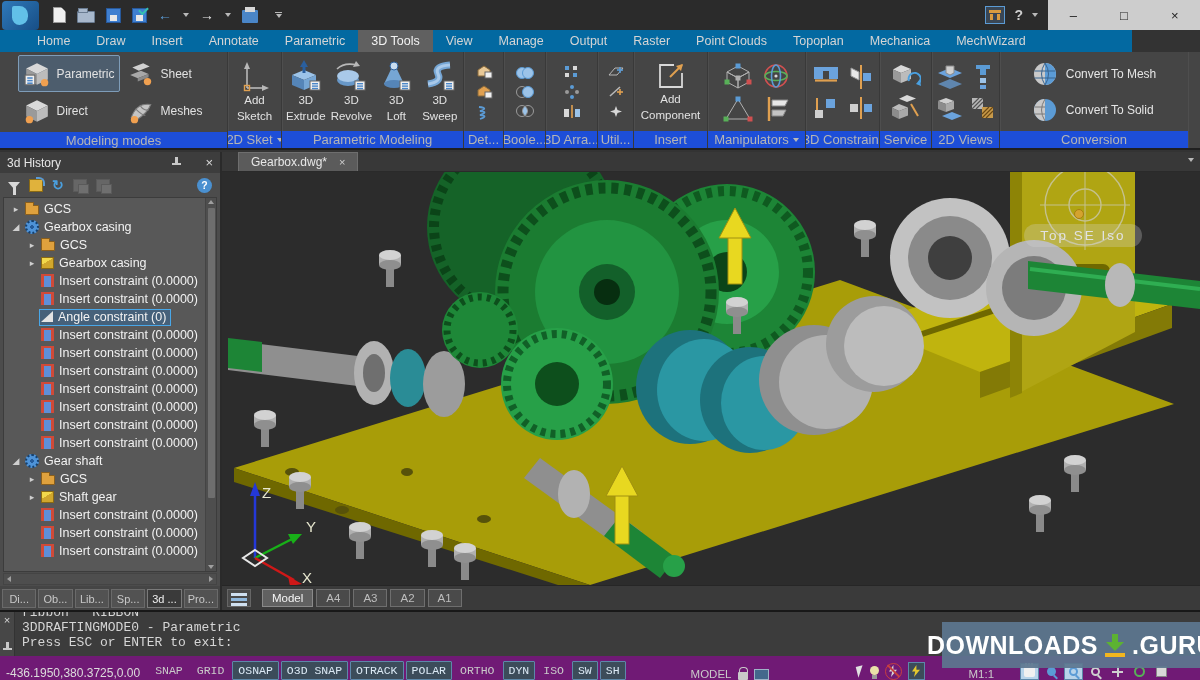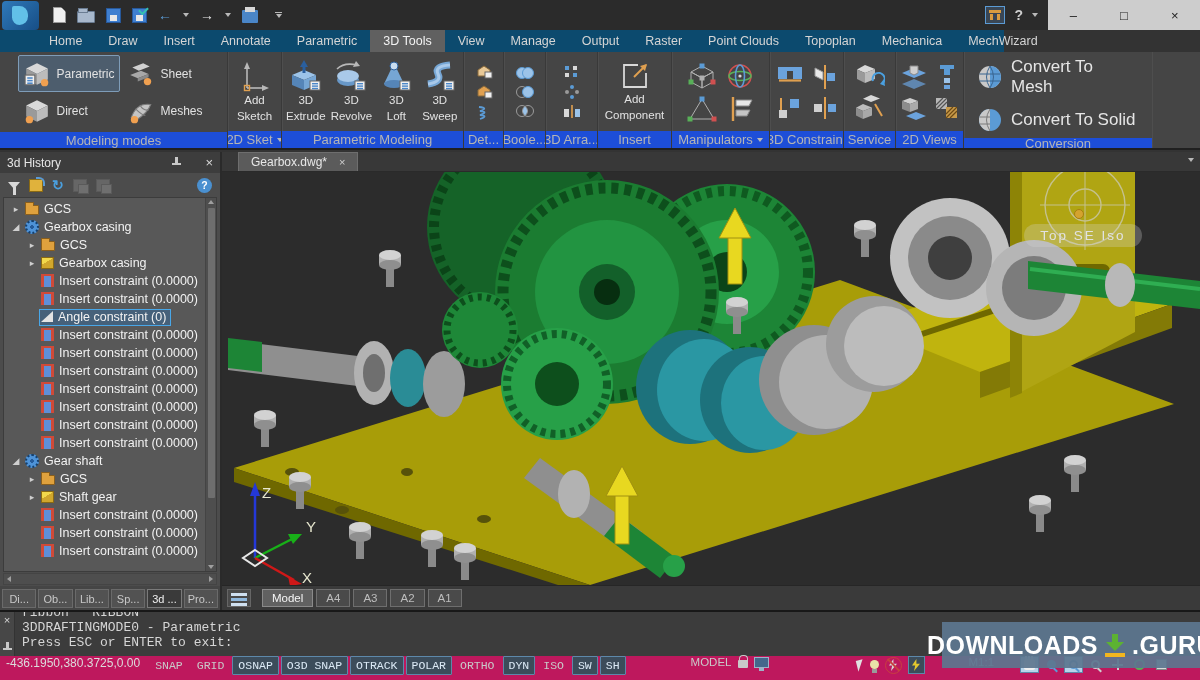--- a/index.html
+++ b/index.html
@@ -27,37 +27,37 @@
 .overflow-btn i{display:block;width:7px;height:1.5px;background:#b9b9b9;}
 .tb-right{position:absolute;right:152px;top:0;height:30px;display:flex;align-items:center;gap:9px;padding-right:10px;}
 .tb-tool{width:20px;height:18px;border:1px solid #5b9bd5;background:#3a4654;position:relative;}
 .tb-tool::before{content:"";position:absolute;left:3px;top:3px;right:3px;height:3px;background:#d89b3f;}
 .tb-tool::after{content:"";position:absolute;left:4px;bottom:3px;width:3px;height:6px;background:#d89b3f;box-shadow:7px 0 0 #d89b3f;}
 .help-q{color:#cfcfcf;font-size:14px;font-weight:bold;}
 .win-zone{position:absolute;right:0;top:0;width:152px;height:30px;background:#cdcdcd;display:flex;}
 .win-btn{flex:1;display:flex;align-items:center;justify-content:center;color:#222;font-size:13px;}
 
 
-.tabrow{position:absolute;top:30px;left:0;width:1004px;height:22px;background:#0c4a6e;display:flex;padding-left:36px;}
+.tabrow{position:absolute;top:30px;left:0;width:1132px;height:22px;background:#0369a1;display:flex;padding-left:24px;}
 .ribbon-tab{padding:0 13px;line-height:22px;font-size:12.5px;color:#d5d5d5;white-space:nowrap;}
 .ribbon-tab.active{background:#606060;color:#f2f2f2;}
 
 
 .ribbon{position:absolute;top:52px;left:0;width:1200px;height:98px;background:#454545;display:flex;border-bottom:2px solid #202020;}
 .rgroup{display:flex;flex-direction:column;border-right:1px solid #393939;box-shadow:1px 0 0 #4e4e4e;flex:none;}
 .rgroup-body{flex:1;display:flex;align-items:center;justify-content:center;gap:3px;padding:3px 3px;}
 .rgroup-caption{height:17px;background:#1d4ed8;color:#b5b5b5;font-size:13px;display:flex;align-items:center;justify-content:center;gap:4px;white-space:nowrap;overflow:hidden;}
 .rbtn{display:flex;align-items:center;gap:6px;padding:2px 5px;border:1px solid transparent;border-radius:2px;color:#e2e2e2;font-size:12px;white-space:nowrap;}
 .rbtn.selected{background:#4d5d6d;border-color:#7e9cb8;}
 .mm-grid{display:grid;grid-template-rows:37px 37px;grid-auto-flow:column;column-gap:2px;}
 .rbtn-big{display:flex;flex-direction:column;align-items:center;justify-content:flex-start;width:47px;color:#e2e2e2;font-size:11.5px;line-height:1.15;text-align:center;padding:3px 1px;gap:2px;}
 .icol{display:flex;flex-direction:column;gap:5px;align-items:center;justify-content:center;}
 .igrid{display:grid;grid-template-columns:auto auto;gap:6px 8px;align-items:center;justify-items:center;}
 .conv-col{display:flex;flex-direction:column;justify-content:center;gap:6px;}
-.conv-row{display:flex;align-items:center;gap:8px;font-size:17px;color:#e5e5e5;padding:2px 10px;}
+.conv-row{display:flex;align-items:center;gap:8px;font-size:12px;color:#e5e5e5;padding:2px 10px;}
 
 
 .main{position:absolute;top:152px;left:0;width:1200px;height:458px;display:flex;}
 
 
 .left-panel{width:222px;background:#4c4c4c;display:flex;flex-direction:column;border-right:2px solid #2a2a2a;flex:none;}
 .lp-header{height:21px;background:#3d3d3d;color:#e6e6e6;font-size:12px;display:flex;align-items:center;padding:0 7px;gap:24px;}
 .lp-header .spacer{flex:1;}
 .lp-toolbar{height:24px;display:flex;align-items:center;gap:9px;padding:0 8px;}
 .lp-toolbar .spacer{flex:1;}
@@ -116,21 +116,21 @@
 .layout-tab.active{background:#616161;color:#f5f5f5;border-color:#8a8a8a;}
 
 
 .cmd{position:absolute;top:610px;left:0;width:1200px;height:46px;background:#3c3c3c;border-top:2px solid #181818;display:flex;font-family:"Liberation Mono","DejaVu Sans Mono",monospace;}
 .cmd-gutter{width:15px;background:#474747;border-right:1px solid #333;display:flex;flex-direction:column;align-items:center;justify-content:space-between;padding:3px 0;}
 .cmd-body{flex:1;overflow:hidden;padding-left:7px;}
 .cmd-line{font-size:13px;color:#d6d6d6;line-height:15px;white-space:pre;}
 .cmd-body .clip{margin-top:-7px;}
 
 
-.statusbar{position:absolute;bottom:0;left:0;width:1200px;height:24px;background:#be185d;display:flex;align-items:flex-start;font-size:11.5px;color:#c9c9c9;padding:0 3px;}
+.statusbar{position:absolute;bottom:0;left:0;width:1200px;height:24px;background:#701a75;display:flex;align-items:flex-end;font-size:11.5px;color:#c9c9c9;padding:0 3px;}
 .coords{font-size:12px;color:#dcdcdc;padding:0 8px 0 3px;white-space:nowrap;}
 .toggle{padding:2px 5px;margin:0 1px;border:1px solid transparent;white-space:nowrap;font-family:Liberation Mono, monospace;}
 .toggle.active{border-color:#5d88aa;background:#3c4c5a;color:#dbe9f5;border-radius:1px;}
 .sb-group{display:flex;align-items:center;gap:6px;}
 .lock-ic{width:10px;height:8px;background:#c9c9c9;border-radius:1px;position:relative;margin-top:4px;}
 .lock-ic::before{content:"";position:absolute;left:1.5px;top:-5px;width:7px;height:5px;border:1.5px solid #c9c9c9;border-bottom:none;border-radius:4px 4px 0 0;}
 .monitor-ic{width:15px;height:11px;border:1.5px solid #9fb3c8;background:#44688c;position:relative;}
 .monitor-ic::after{content:"";position:absolute;left:4px;bottom:-4px;width:5px;height:3px;background:#9fb3c8;}
 .cursor-ic{width:0;height:0;border-top:11px solid #e0e0e0;border-right:7px solid transparent;transform:rotate(-14deg);}
 .bulb-ic{width:9px;height:9px;border-radius:50%;background:#e9e2a8;position:relative;margin-top:-2px;}
@@ -405,20 +405,40 @@
           <svg class="ric" width="18" height="15" viewBox="0 0 18 15">
               <line x1="9" y1="1" x2="9" y2="14" stroke="#e0a050" stroke-width="1.6"></line>
               <rect x="1" y="5" width="5" height="8" fill="#d8d8d8"></rect>
               <rect x="12" y="5" width="5" height="8" fill="#9cc3e8"></rect>
             </svg>
         </div>
       </div>
       <div class="rgroup-caption">3D Arra...</div>
     </div>
 
+    <div class="rgroup" style="width:36px">
+      <div class="rgroup-body">
+        <div class="icol">
+          <svg class="ric" width="18" height="15" viewBox="0 0 18 15">
+              <polygon points="2,11 8,4 16,4 10,11" fill="none" stroke="#b8b8b8"></polygon>
+              <line x1="13" y1="9" x2="13" y2="3" stroke="#5b9bd5" stroke-width="1.6"></line>
+              <line x1="10" y1="6" x2="16" y2="6" stroke="#5b9bd5" stroke-width="1.6"></line>
+            </svg>
+          <svg class="ric" width="18" height="15" viewBox="0 0 18 15">
+              <line x1="3" y1="12" x2="13" y2="3" stroke="#b8b8b8" stroke-width="1.6"></line>
+              <line x1="13" y1="11" x2="13" y2="5" stroke="#e0a050" stroke-width="1.6"></line>
+              <line x1="10" y1="8" x2="16" y2="8" stroke="#e0a050" stroke-width="1.6"></line>
+            </svg>
+          <svg class="ric" width="18" height="15" viewBox="0 0 18 15">
+              <path d="M9 2 L10.5 6 L15 7.5 L10.5 9 L9 13 L7.5 9 L3 7.5 L7.5 6 Z" fill="#d8d8d8"></path>
+            </svg>
+        </div>
+      </div>
+      <div class="rgroup-caption">Util...</div>
+    </div>
 
     <div class="rgroup" style="width:74px">
       <div class="rgroup-body">
         <div class="rbtn-big" style="width:64px">
           <svg class="ric" width="30" height="30" viewBox="0 0 30 30">
               <path d="M18 4 H4 V26 H26 V12" fill="none" stroke="#d8d8d8" stroke-width="1.8"></path>
               <line x1="14" y1="16" x2="26" y2="4" stroke="#e0a050" stroke-width="2"></line>
               <polygon points="27,3 20,5 25,10" fill="#e0a050"></polygon>
             </svg>
           <span>Add</span>

